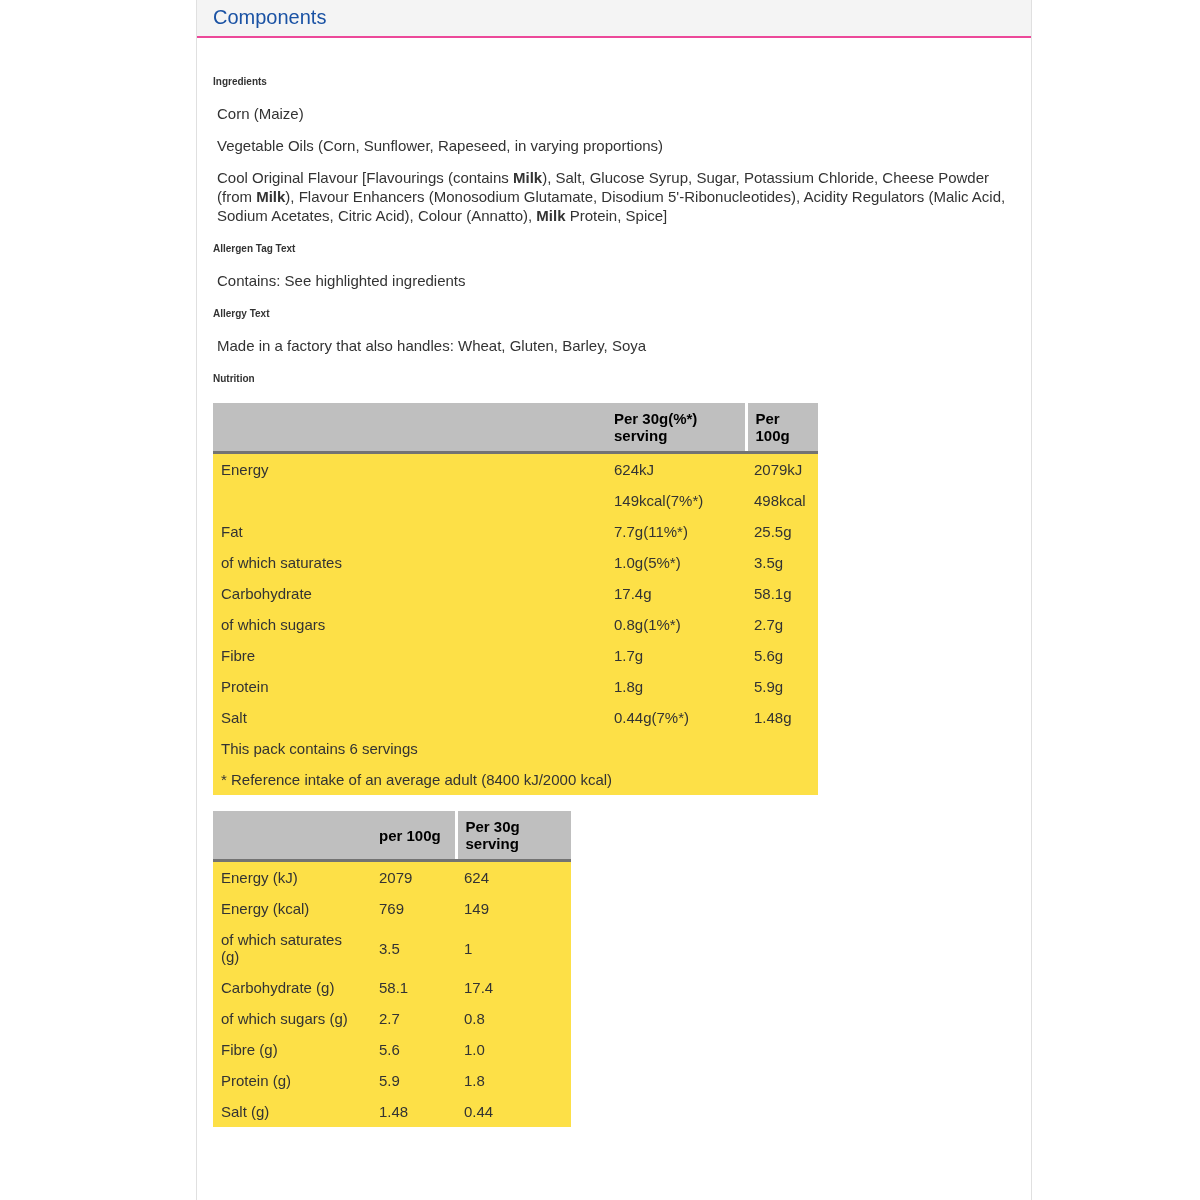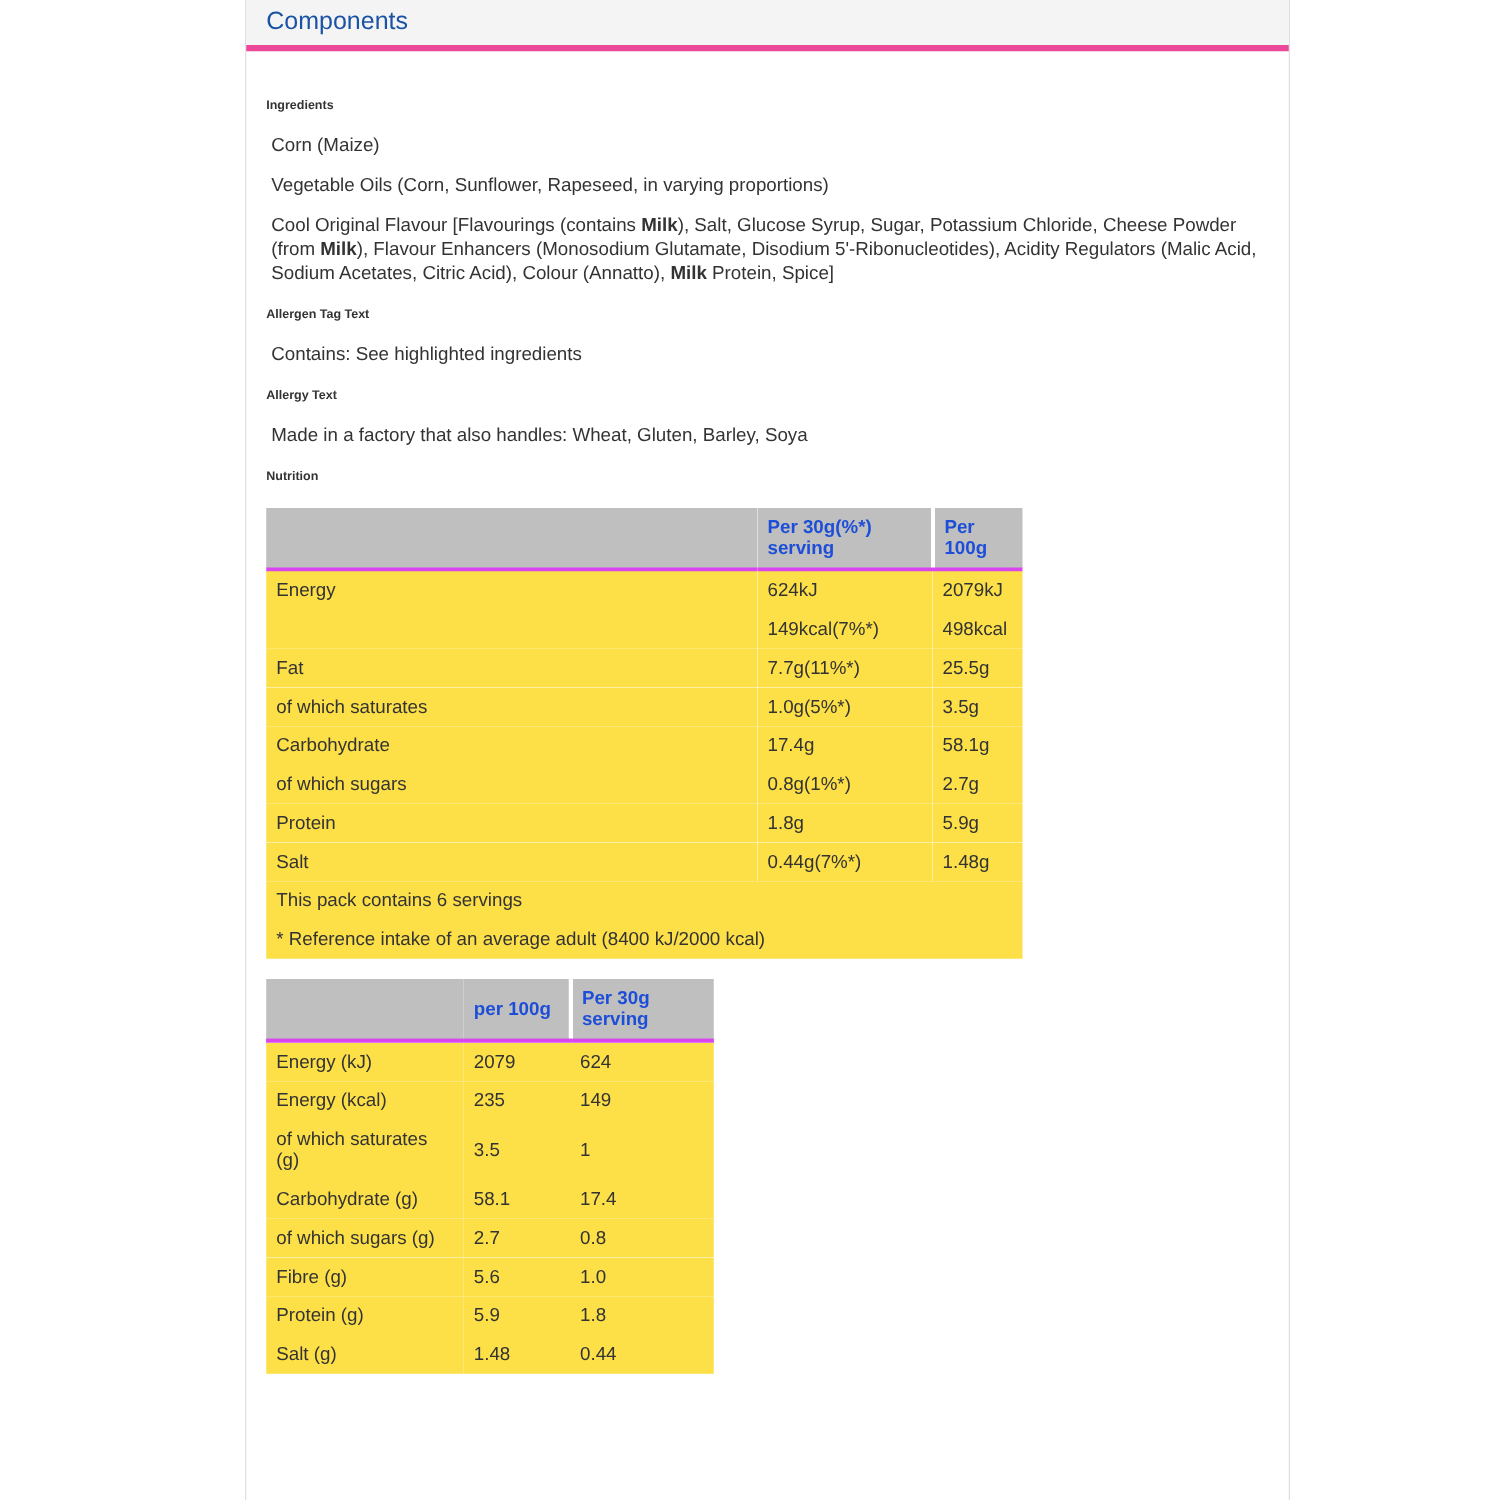--- a/index.html
+++ b/index.html
@@ -15,21 +15,21 @@
     margin-left: 196px;
     width: 836px;
     min-height: 1200px;
     border-left: 1px solid #e0e0e0;
     border-right: 1px solid #e0e0e0;
     background: #ffffff;
   }
 
   .header-bar {
     background: #f4f4f4;
-    border-bottom: 5px solid #ec4899;
+    border-bottom: 2px solid #ec4899;
     padding: 5px 16px 7px 16px;
   }
   .page-title {
     font-size: 20px;
     line-height: 24px;
     font-weight: 400;
     color: #1a52a4;
   }
 
   .content { padding: 20px 16px 40px 16px; font-size: 15px; }
@@ -51,25 +51,25 @@
     font-size: 15px;
     color: #333;
     margin: 15px 0 16px 0;
     table-layout: fixed;
   }
   table.nutri-table { width: 605px; }
   table.calc-table  { width: 358px; }
 
   .data-table th {
     background: #bfbfbf;
-    color: #1d4ed8;
+    color: #000000;
     font-weight: 700;
     text-align: left;
     padding: 7px 8px;
-    border-bottom: 3px solid #d946ef;
+    border-bottom: 3px solid #737373;
     line-height: 17px;
     overflow: hidden;
   }
   .data-table th.sep { border-left: 3px solid #ffffff; }
   .data-table td {
     background: #fde047;
     padding: 7px 8px;
     line-height: 17px;
     overflow: hidden;
   }
@@ -135,20 +135,25 @@
             <td>Carbohydrate</td>
             <td>17.4g</td>
             <td>58.1g</td>
           </tr>
           <tr>
             <td>of which sugars</td>
             <td>0.8g(1%*)</td>
             <td>2.7g</td>
           </tr>
           <tr>
+            <td>Fibre</td>
+            <td>1.7g</td>
+            <td>5.6g</td>
+          </tr>
+          <tr>
             <td>Protein</td>
             <td>1.8g</td>
             <td>5.9g</td>
           </tr>
           <tr>
             <td>Salt</td>
             <td>0.44g(7%*)</td>
             <td>1.48g</td>
           </tr>
         </tbody>
@@ -177,21 +182,21 @@
         </tr>
       </thead>
       <tbody>
           <tr>
             <td>Energy (kJ)</td>
             <td>2079</td>
             <td>624</td>
           </tr>
           <tr>
             <td>Energy (kcal)</td>
-            <td>235</td>
+            <td>769</td>
             <td>149</td>
           </tr>
           <tr>
             <td>of which saturates (g)</td>
             <td>3.5</td>
             <td>1</td>
           </tr>
           <tr>
             <td>Carbohydrate (g)</td>
             <td>58.1</td>

